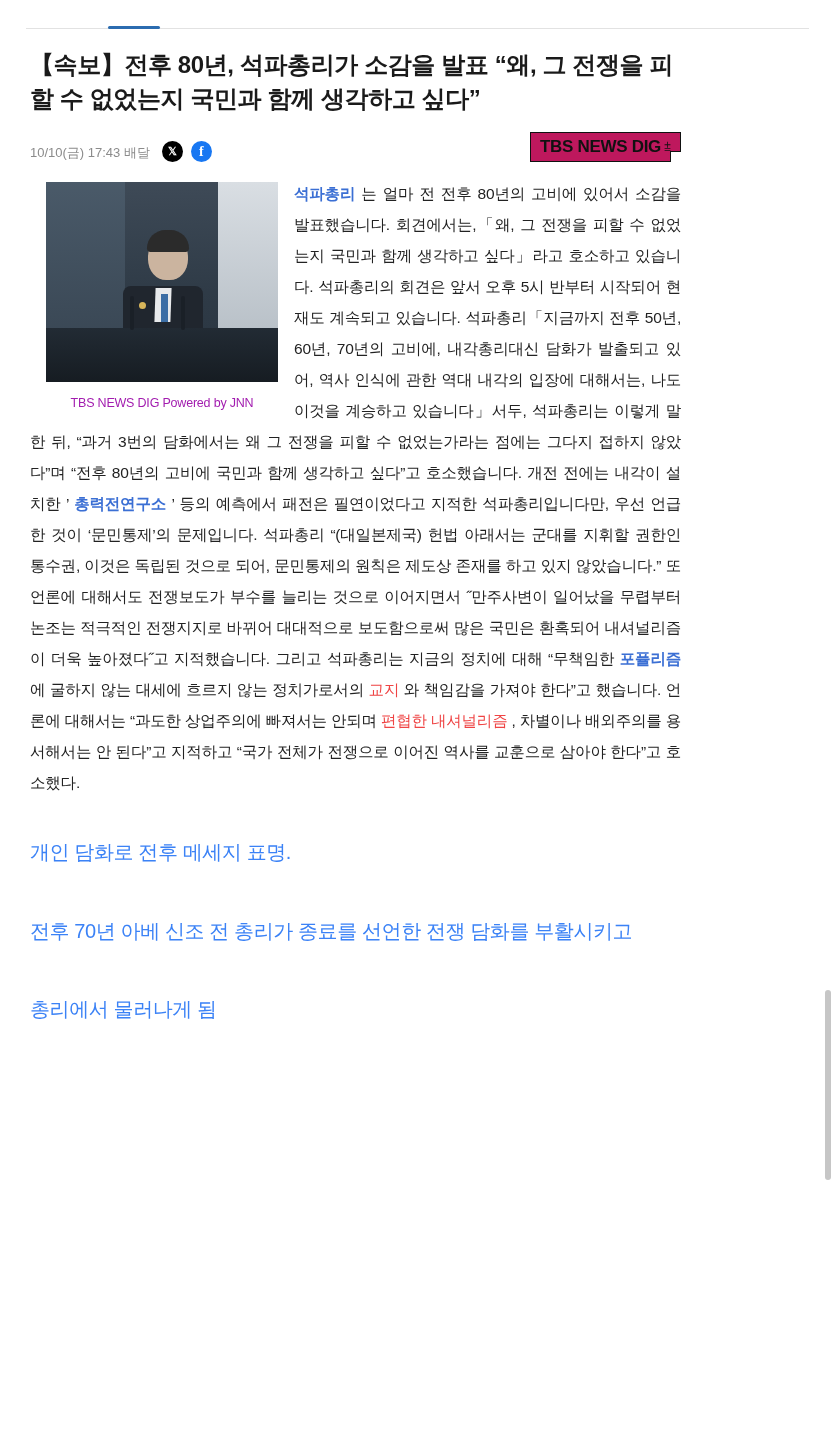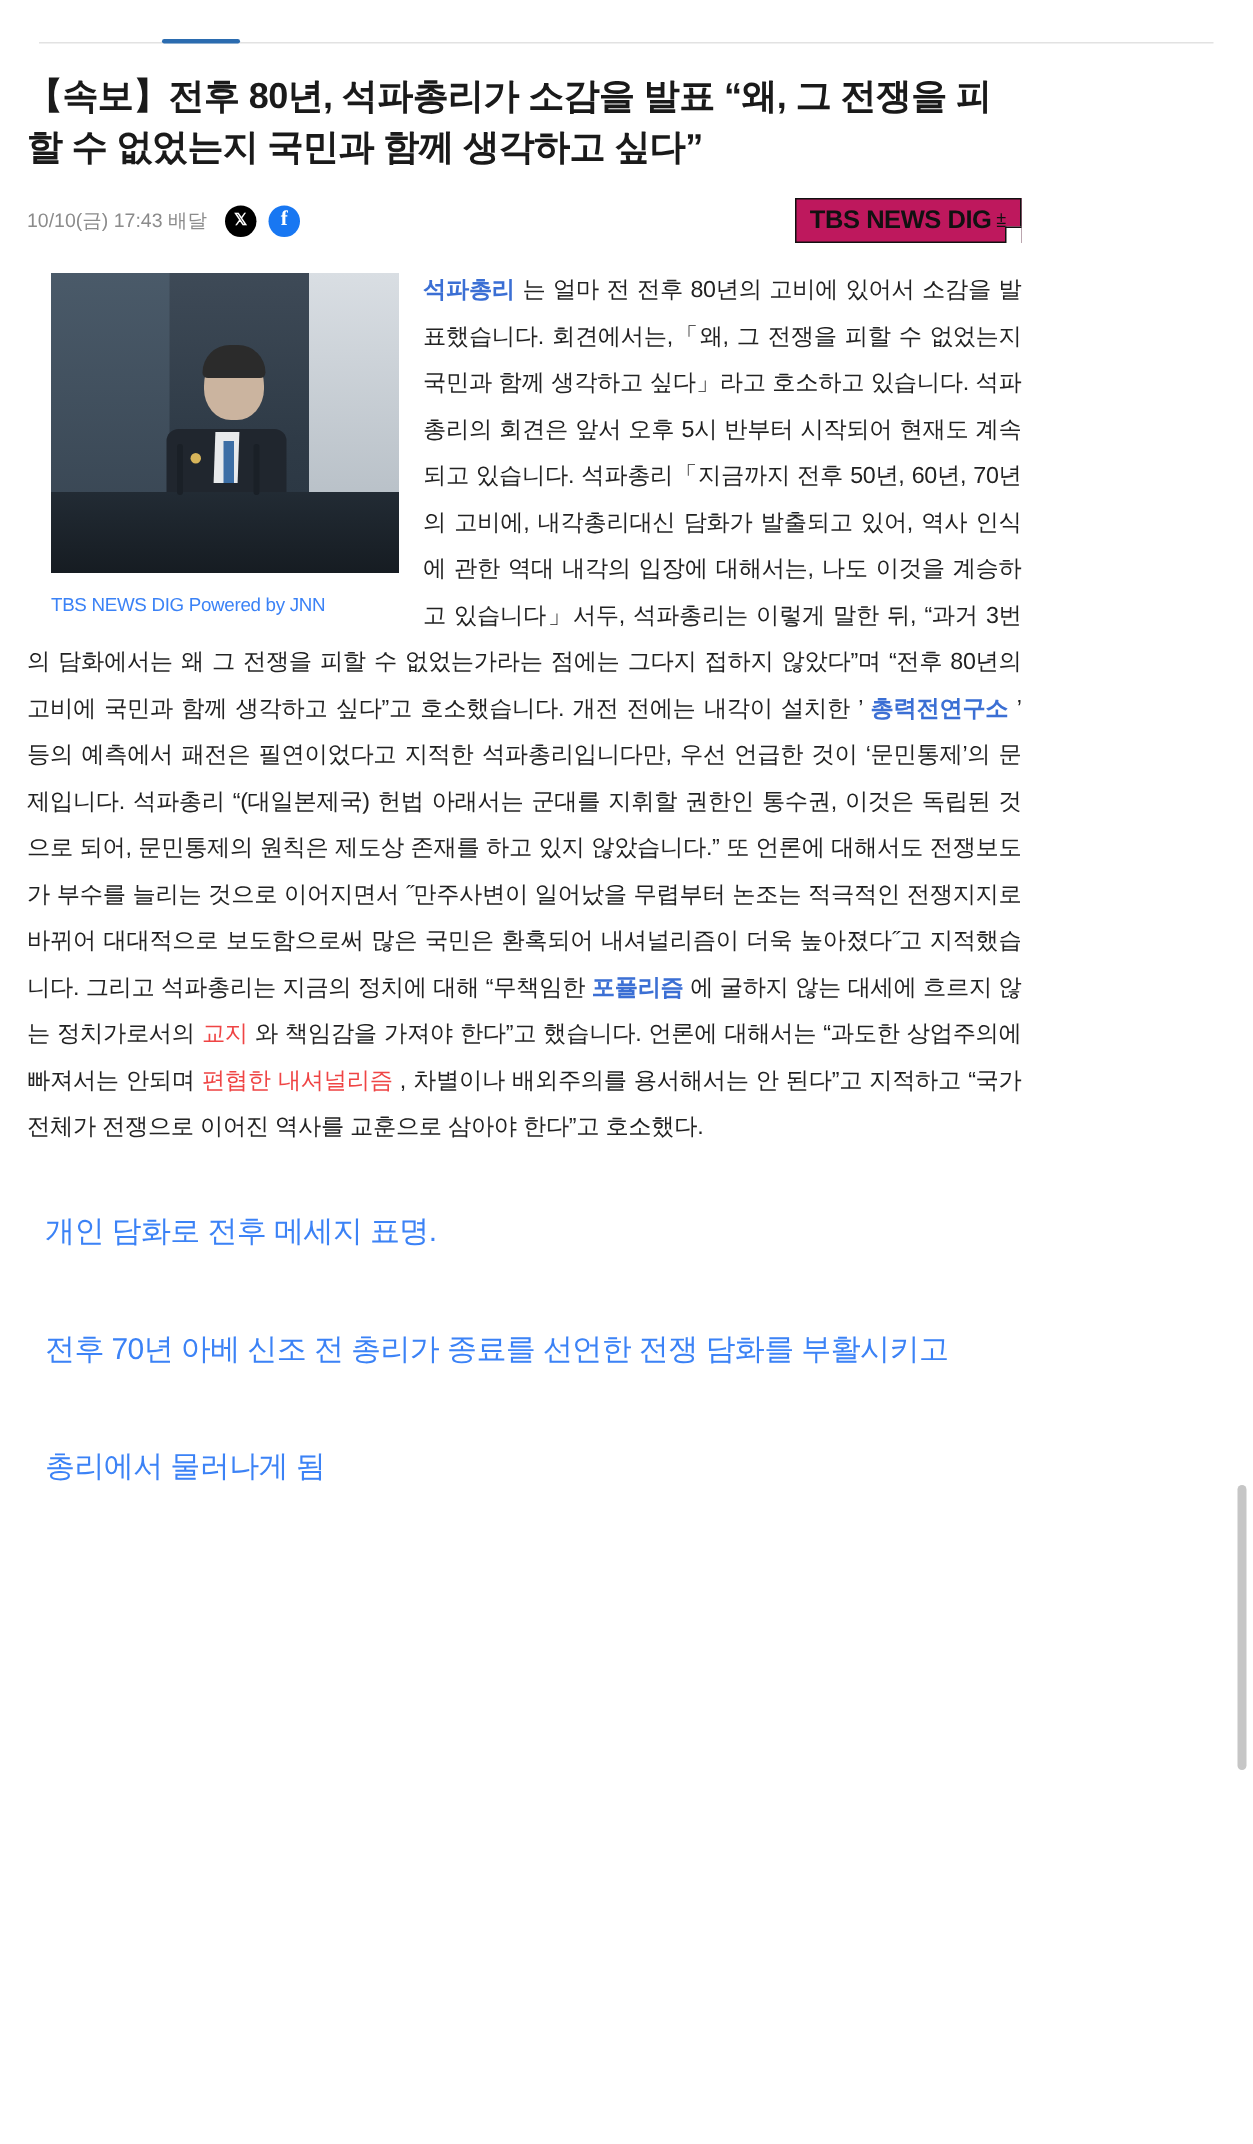--- a/index.html
+++ b/index.html
@@ -36,36 +36,36 @@
     position: absolute;
     left: 26px;
     right: 26px;
     top: 28px;
     height: 1px;
     background: #e2e2e2;
   }
 
   
   .article {
-    padding: 18px 30px 0 18px;
+    padding: 18px 30px 0 30px;
     box-sizing: border-box;
     width: 711px;
   }
   .headline {
     font-size: 24px;
     line-height: 1.42;
     font-weight: bold;
     color: #1a1a1a;
     letter-spacing: -0.4px;
     margin: 0 0 16px 0;
   }
 
   .meta-row {
     display: flex;
-    align-items: center;
+    align-items: flex-end;
     margin-bottom: 16px;
     position: relative;
   }
   .meta-date {
     font-size: 13px;
     color: #8b8b8b;
     margin-right: 12px;
     white-space: nowrap;
   }
   .social {
@@ -190,23 +190,23 @@
   .fig-tie {
     position: absolute; left: 49.5%; top: 56%;
     width: 7px; height: 28px; background: #3c6ea5;
   }
   .fig-pin {
     position: absolute; left: 40%; top: 60%;
     width: 7px; height: 7px; border-radius: 50%; background: #d7b55a;
   }
   .figure-caption {
     font-size: 12.5px;
-    color: #3b82f6;
+    color: #a21caf;
     margin-top: 12px;
-    text-align: left;
+    text-align: center;
     letter-spacing: -0.2px;
     line-height: 1.5;
   }
 
   .lead-name { color: #3b6fd4; font-weight: bold; }
   .lk { color: #ef4444; }
   .lk-b { color: #3b6fd4; font-weight: bold; }
 
   .clearfix::after { content: ""; display: block; clear: both; }
 

